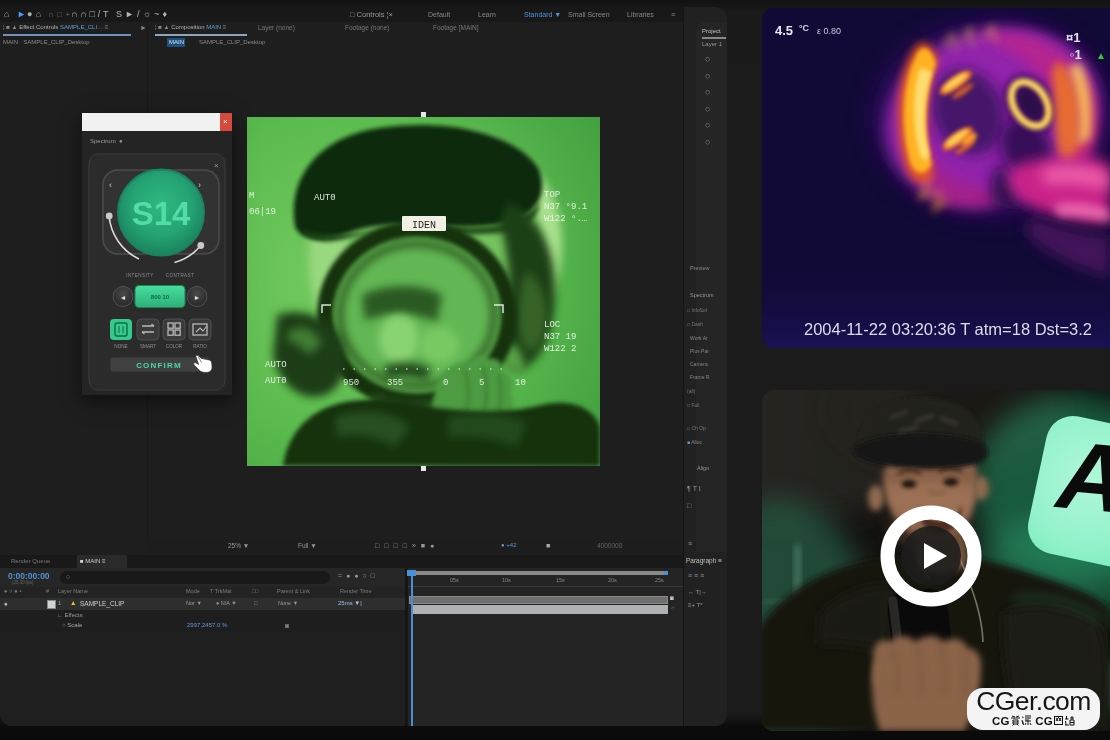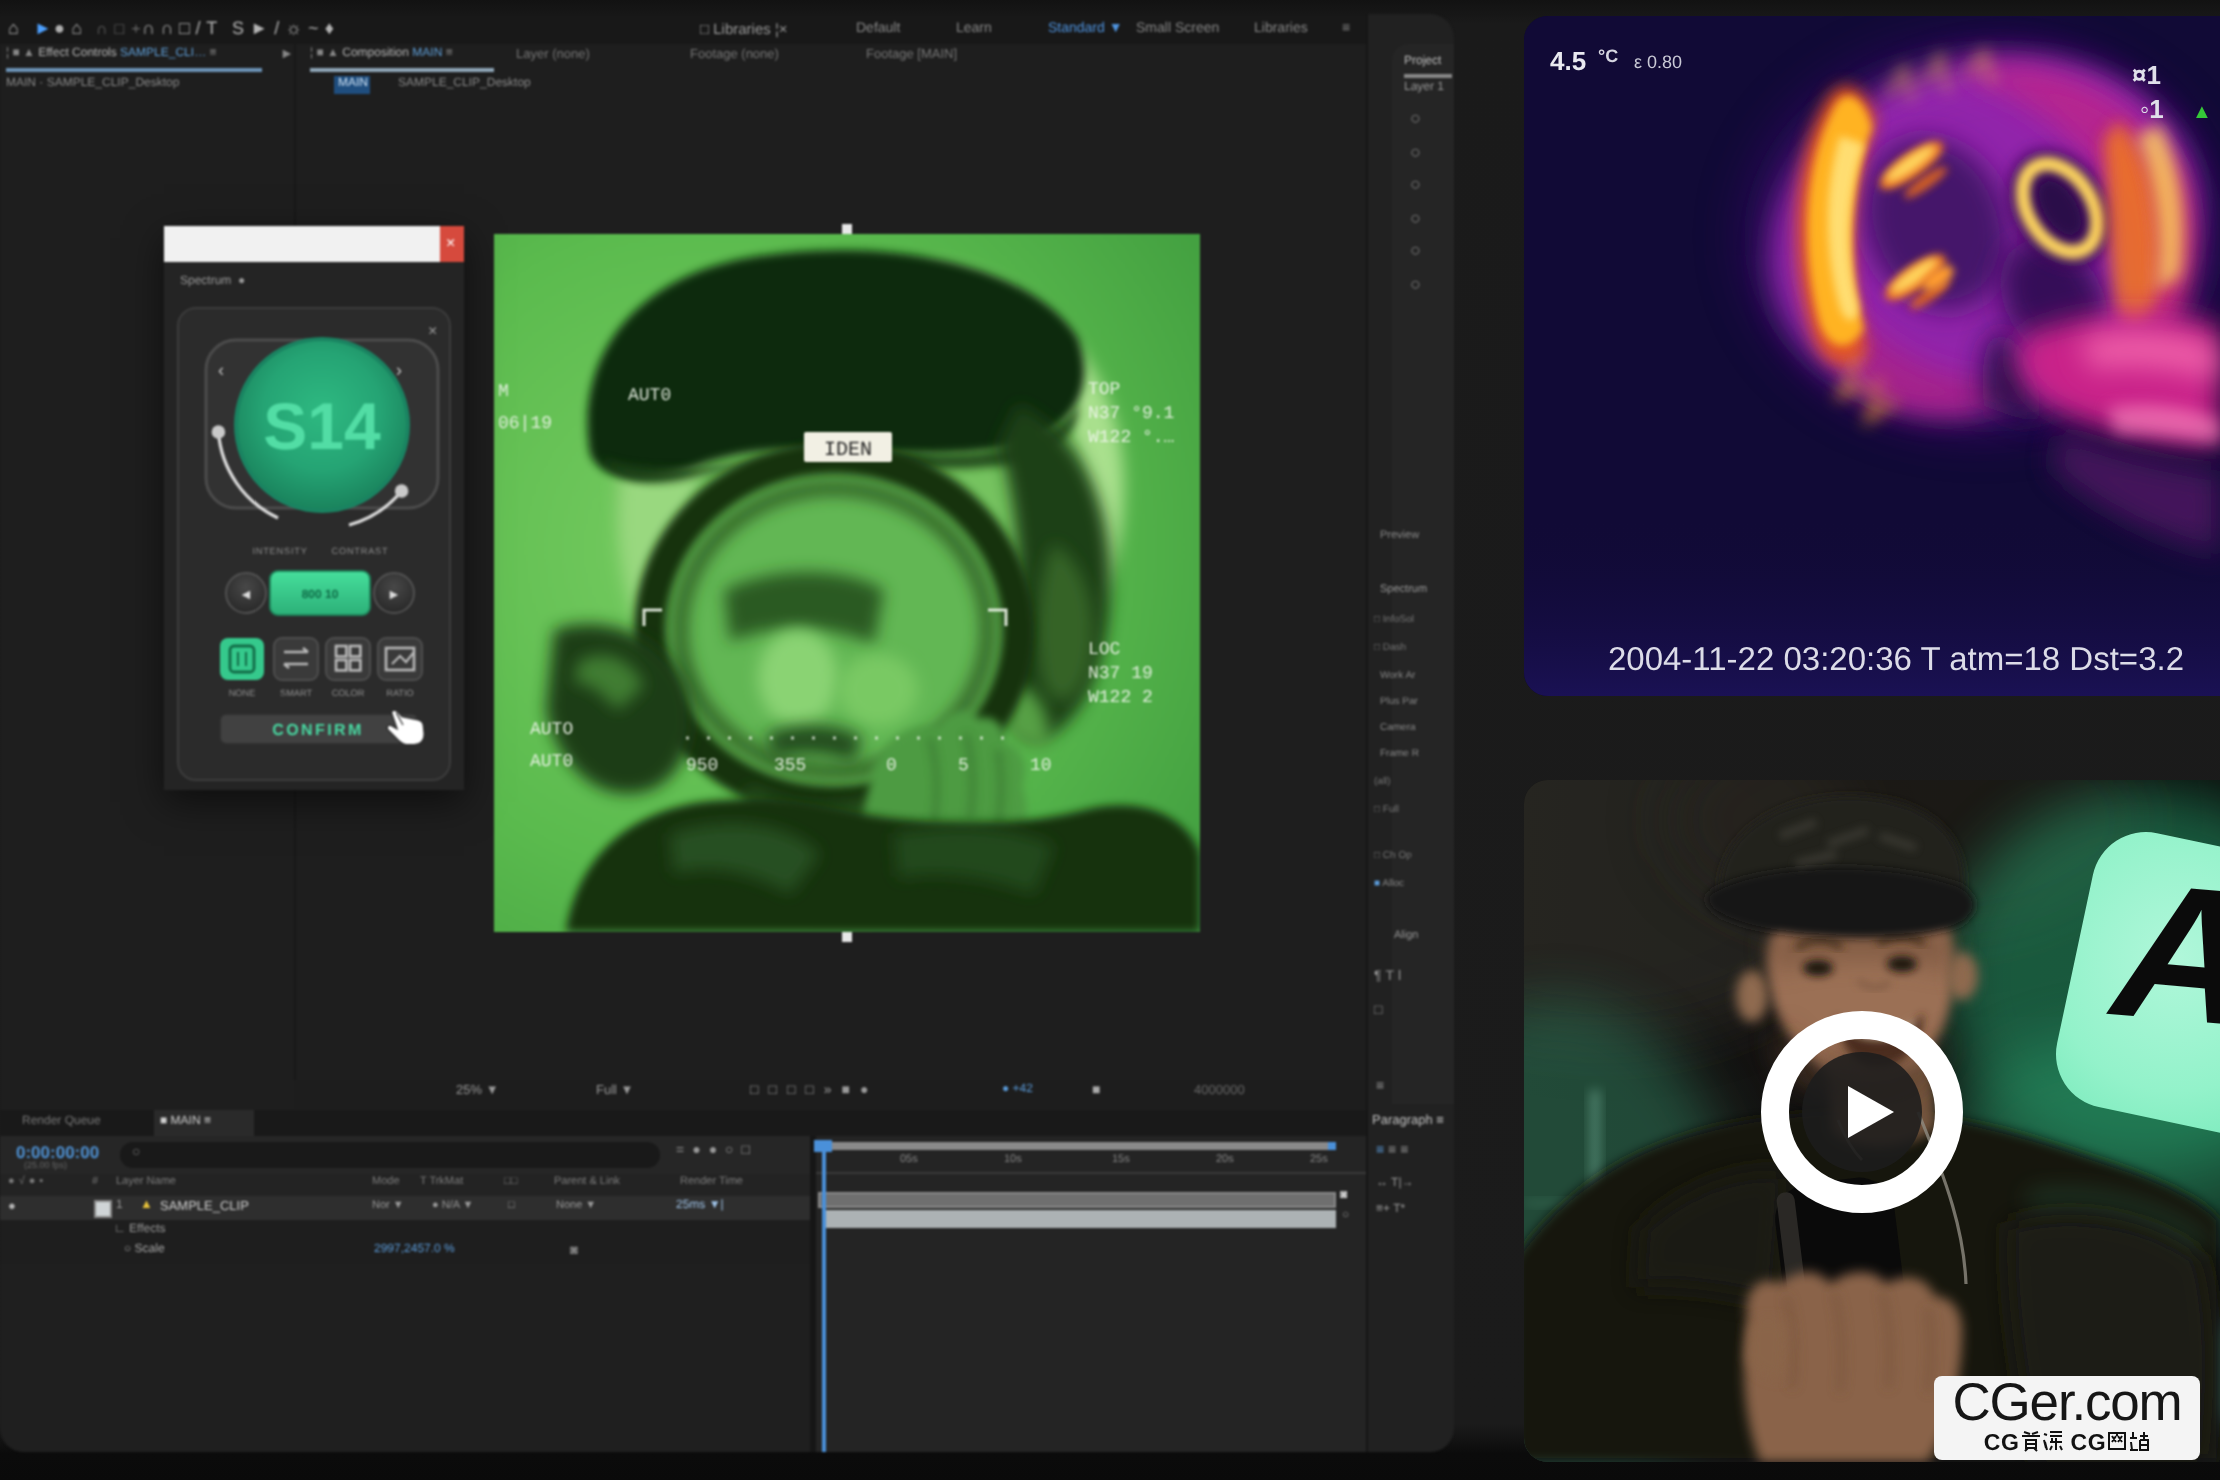--- a/index.html
+++ b/index.html
@@ -11,21 +11,21 @@
 </head>
 <body>
 <div class="abs" id="ae">
   <div class="abs" style="left:0;top:0;width:727px;height:15px;background:#181818;border-radius:0 12px 0 0;"></div>
   <div class="t" style="left:4px;top:2px;font-size:9px;color:#b8b8b8;letter-spacing:4.1px;">⌂</div>
   <div class="t" style="left:17px;top:2px;font-size:9px;color:#4da0ff;">►</div>
   <div class="t" style="left:27px;top:2px;font-size:9px;color:#b0b0b0;letter-spacing:3.2px;">●⌂</div>
   <div class="t" style="left:48px;top:3px;font-size:8px;color:#6a6a6a;letter-spacing:3.5px;">∩□+</div>
   <div class="t" style="left:71px;top:2px;font-size:9px;color:#b4b4b4;letter-spacing:2.8px;">∩∩□/T</div>
   <div class="t" style="left:116px;top:2px;font-size:9px;color:#b4b4b4;letter-spacing:3.1px;">S►/☼~♦</div>
-  <div class="t" style="left:350px;top:3px;font-size:7.5px;color:#999;">□ Libraries ¦×</div>
+  <div class="t" style="left:350px;top:3px;font-size:7.5px;color:#999;">□ Controls ¦×</div>
   <div class="t" style="left:428px;top:3.5px;font-size:7px;color:#888;">Default</div>
   <div class="t" style="left:478px;top:3.5px;font-size:7px;color:#888;">Learn</div>
   <div class="t" style="left:524px;top:3.5px;font-size:7px;color:#4f94e0;">Standard ▼</div>
   <div class="t" style="left:568px;top:3.5px;font-size:7px;color:#888;">Small Screen</div>
   <div class="t" style="left:627px;top:3.5px;font-size:7px;color:#888;">Libraries</div>
   <div class="t" style="left:671px;top:3.5px;font-size:7px;color:#888;">≡</div>
 
   <div class="t" style="left:3px;top:17px;font-size:6px;color:#888;">¦ ■ ▲ <span style="color:#b5b5b5">Effect Controls</span> <span style="color:#5f9fd8">SAMPLE_CLI…</span> ≡</div>
   <div class="abs" style="left:3px;top:27px;width:128px;height:2px;background:#6d94b8;"></div>
   <div class="t" style="left:140px;top:17px;font-size:7px;color:#888;">►</div>
@@ -470,21 +470,21 @@
     <path d="M131,258 C135,272 136,290 134,304 M155,256 C159,270 160,290 158,306 M179,256 C183,270 184,290 182,304 M202,264 C204,278 204,292 202,306" stroke="#6b4a33" stroke-width="2" fill="none" opacity="0.7" filter="url(#vb3)"></path>
     <path d="M112,272 C118,268 126,268 132,272 L130,300 C122,300 115,296 111,290 Z" fill="#8a6548" opacity="0.9" filter="url(#vb3)"></path>
 
     <path d="M252,210 C282,204 318,214 340,232" stroke="#3fae82" stroke-width="5" fill="none" opacity="0.35" filter="url(#vb6)"></path>
 
     <circle cx="169" cy="166" r="30" fill="#1c1c1c" opacity="0.88"></circle>
     <circle cx="169" cy="166" r="43.5" fill="none" stroke="#ffffff" stroke-width="14"></circle>
     <polygon points="162,153 162,179 185,166" fill="#ffffff" rx="2"></polygon>
   </svg>
 </div>
-<div class="abs" id="wm" style="left:967px;top:688px;width:133px;height:42px;background:#f4f4f4;border-radius:4px;z-index:50;text-align:center;">
+<div class="abs" id="wm" style="left:967px;top:688px;width:133px;height:42px;background:#f4f4f4;border-radius:16px;z-index:50;text-align:center;">
   <div style="font-size:26.5px;color:#161616;letter-spacing:-0.6px;margin-top:-1px;line-height:28px;">CGer.com</div>
   <div style="font-size:11.5px;font-weight:bold;color:#111;line-height:13px;letter-spacing:.3px;">CG<svg width="11" height="11" viewBox="0 0 11 11" style="vertical-align:-1px">
         <g stroke="#111" stroke-width="1" fill="none">
           <path d="M2,1 L5,2 M9,1 L6,2 M1,3 H10 M3,5 H8 V9 H3 Z M3,7 H8 M4,9 L2.5,10.5 M7,9 L8.5,10.5"></path>
         </g>
       </svg><svg width="11" height="11" viewBox="0 0 11 11" style="vertical-align:-1px">
         <g stroke="#111" stroke-width="1" fill="none">
           <path d="M1,2 L2.5,2.5 M1,5 L2,9 M2.5,10 L1.5,6 M4,1 H10 M4,3 H10 M5,4 V6 M4,6 H10 M7,4 V10 M5,8 L4,10 M9,8 L10,10"></path>
         </g>
       </svg>&nbsp;CG<svg width="11" height="11" viewBox="0 0 11 11" style="vertical-align:-1px">

